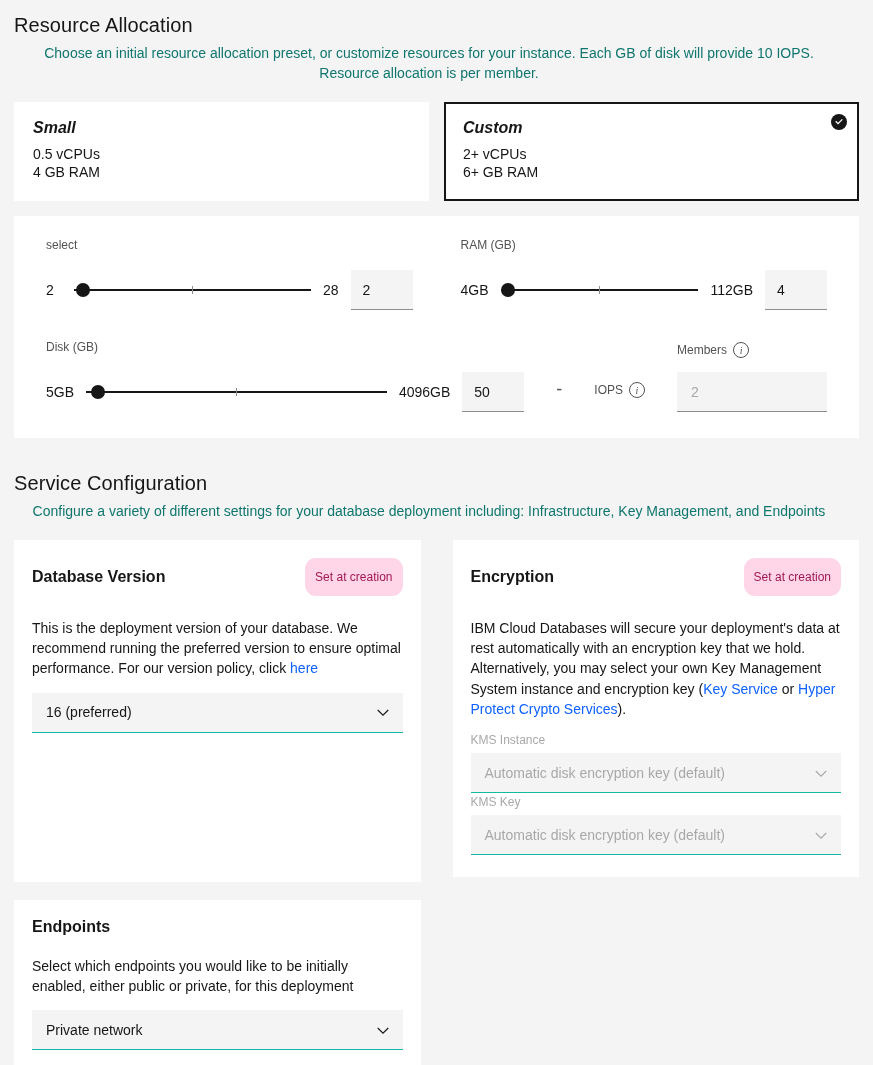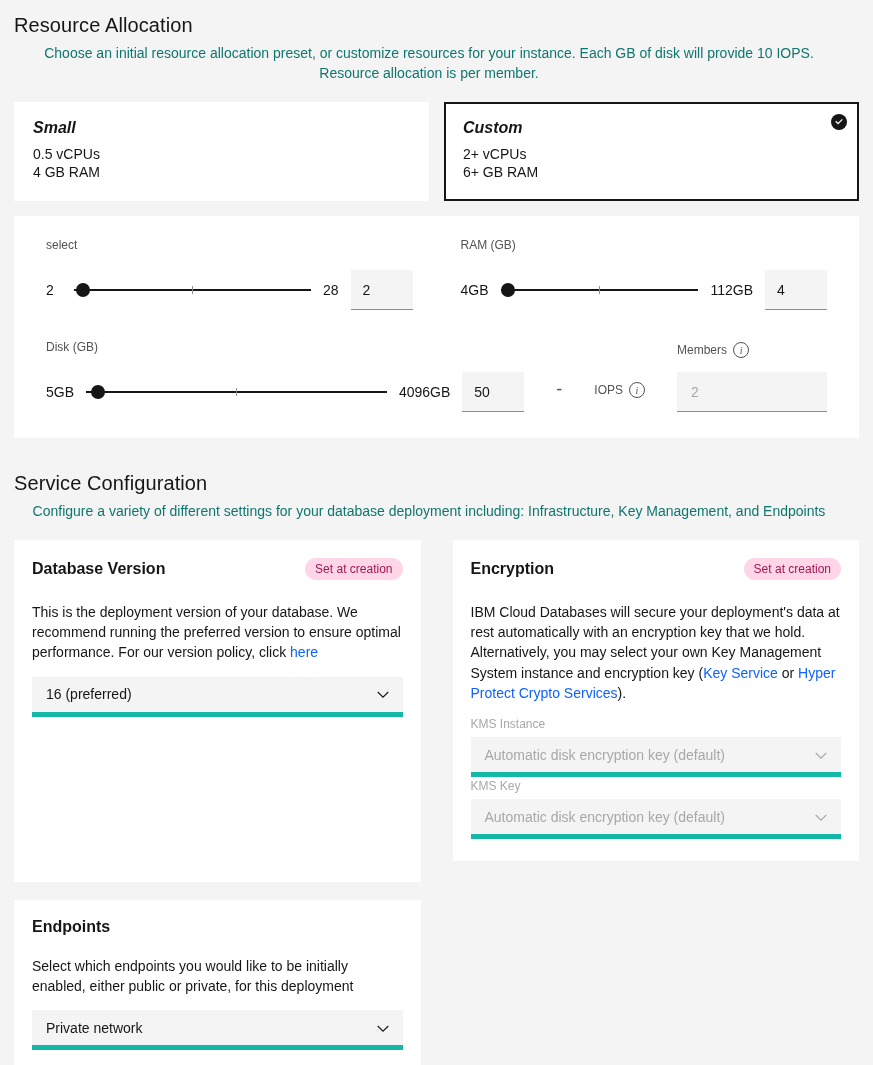--- a/index.html
+++ b/index.html
@@ -68,26 +68,26 @@
       color: #a8a8a8;
     }
     .cards-row { display: flex; gap: 32px; margin-bottom: 18px; align-items: flex-start; }
     .card {
       flex: 1; background: #fff; padding: 18px 18px 22px;
     }
     .card-header { display: flex; justify-content: space-between; align-items: center; margin-bottom: 22px; }
     .card-title { font-size: 16px; font-weight: 600; }
     .badge-pill {
       background: #ffd6e8; color: #9f1853; font-size: 12px;
-      padding: 4px 10px; border-radius: 11px;
+      padding: 12px 10px; border-radius: 11px;
     }
     .card-text { font-size: 14px; color: #161616; line-height: 1.45; margin-bottom: 14px; }
     .link { color: #0f62fe; cursor: pointer; }
     .dropdown {
-      height: 40px; background: #f4f4f4; border: none; border-bottom: 5px solid #14b8a6;
+      height: 40px; background: #f4f4f4; border: none; border-bottom: 1px solid #14b8a6;
       padding: 0 40px 0 14px; font-size: 14px; color: #161616;
       width: 100%; position: relative; cursor: pointer;
       display: flex; align-items: center;
     }
     .dropdown.disabled { color: #a8a8a8; cursor: default; }
     .dropdown .chev {
       position: absolute; right: 14px; top: 50%; transform: translateY(-50%);
     }
     .chev svg { width: 12px; height: 8px; }
     .small-label-field { font-size: 12px; color: #a8a8a8; margin-bottom: 6px; margin-top: 2px; display: block; }

